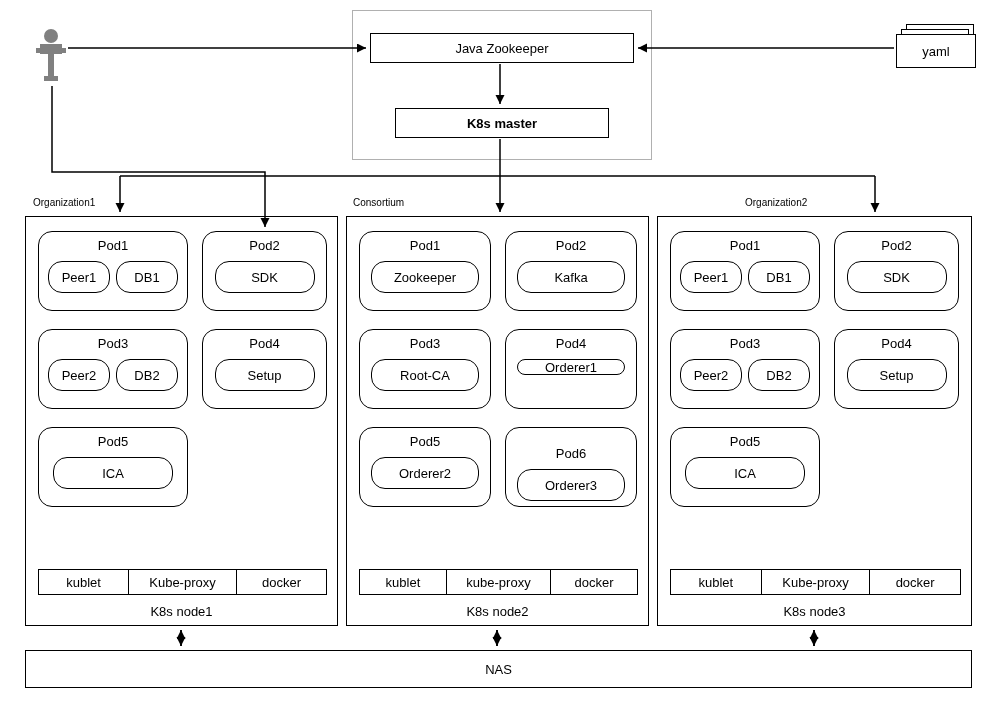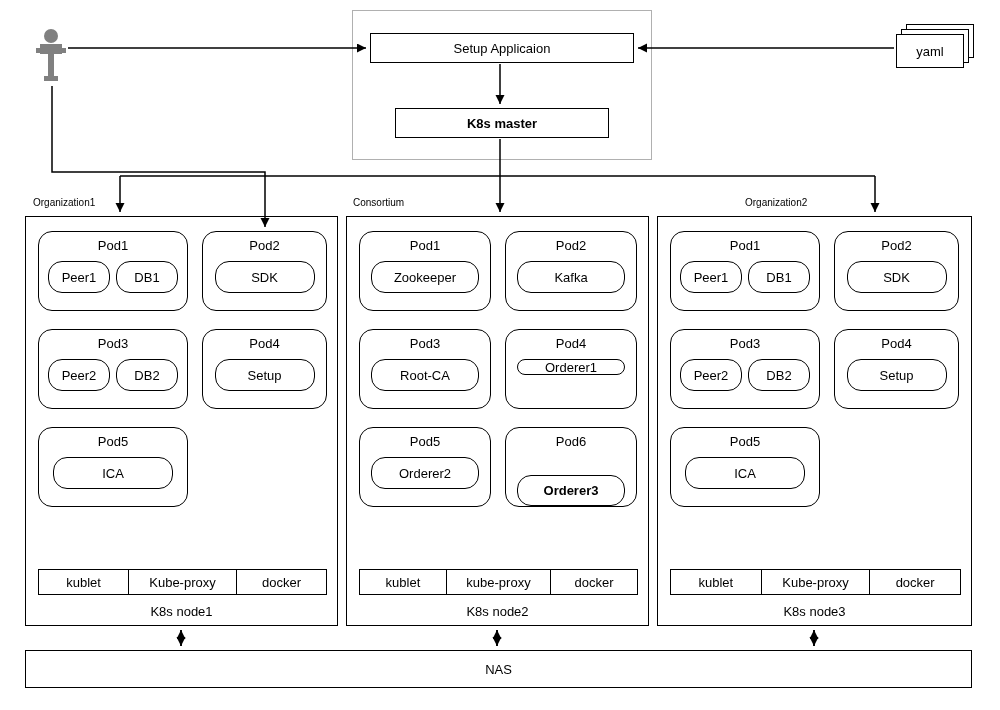--- a/index.html
+++ b/index.html
@@ -31,31 +31,31 @@
   <circle cx="15" cy="8" r="7" fill="#808080"></circle>
   <rect x="4" y="16" width="22" height="10" fill="#808080"></rect>
   <rect x="12" y="26" width="6" height="22" fill="#808080"></rect>
   <rect x="0" y="20" width="30" height="5" fill="#808080"></rect>
   <rect x="8" y="48" width="14" height="5" fill="#808080"></rect>
 </svg>
 
 <div style="position:absolute;left:352px;top:10px;width:300px;height:150px;border:1px solid #b0b0b0;"></div>
 
 <div class="box" style="position:absolute;left:370px;top:33px;width:264px;height:30px;">
-  <span>Setup Applicaion</span>
+  <span>Java Zookeeper</span>
 </div>
 
 <div class="box" style="position:absolute;left:395px;top:108px;width:214px;height:30px;font-weight:bold;">
   <span>K8s master</span>
 </div>
 
 <div style="position:absolute;left:896px;top:24px;width:78px;height:44px;">
   <div style="position:absolute;left:10px;top:0;width:68px;height:34px;border:1.5px solid #000;background:#fff;"></div>
   <div style="position:absolute;left:5px;top:5px;width:68px;height:34px;border:1.5px solid #000;background:#fff;"></div>
-  <div style="position:absolute;left:0;top:10px;width:68px;height:34px;border:1.5px solid #000;background:#fff;display:flex;align-items:center;justify-content:center;">
+  <div style="position:absolute;left:0;top:10px;width:80px;height:34px;border:1.5px solid #000;background:#fff;display:flex;align-items:center;justify-content:center;">
     <span>yaml</span>
   </div>
 </div>
 
 <div class="label" style="left:33px;top:197px;">Organization1</div>
 <div class="box" style="position:absolute;left:25px;top:216px;width:313px;height:410px;display:block;padding:0;">
 
   <div style="position:absolute;left:12px;top:14px;width:289px;">
 
     <div style="display:flex;gap:14px;">
@@ -153,23 +153,23 @@
           </div>
       </div>
     </div>
     <div style="display:flex;gap:14px;margin-top:18px;">
       <div class="box rounded" style="width:132px;height:80px;flex-direction:column;justify-content:flex-start;padding-top:6px;">
         <span>Pod5</span>
         <div class="box rounded" style="width:108px;height:32px;margin-top:8px;">
             <span>Orderer2</span>
           </div>
       </div>
-      <div class="box rounded" style="width:132px;height:80px;flex-direction:column;justify-content:flex-start;padding-top:6px;gap:18px;">
+      <div class="box rounded" style="width:132px;height:80px;flex-direction:column;justify-content:flex-start;padding-top:18px;">
         <span>Pod6</span>
-        <div class="box rounded" style="width:108px;height:32px;margin-top:8px;font-weight:bold;">
+        <div class="box rounded" style="width:108px;height:32px;margin-top:8px;">
             <span>Orderer3</span>
           </div>
       </div>
     </div>
   </div>
   <div style="position:absolute;left:12px;bottom:30px;width:279px;display:flex;">
     <div class="box" style="flex:1;height:26px;border-right:none;">
         <span>kublet</span>
       </div>
     <div class="box" style="flex:1.2;height:26px;border-right:none;">

